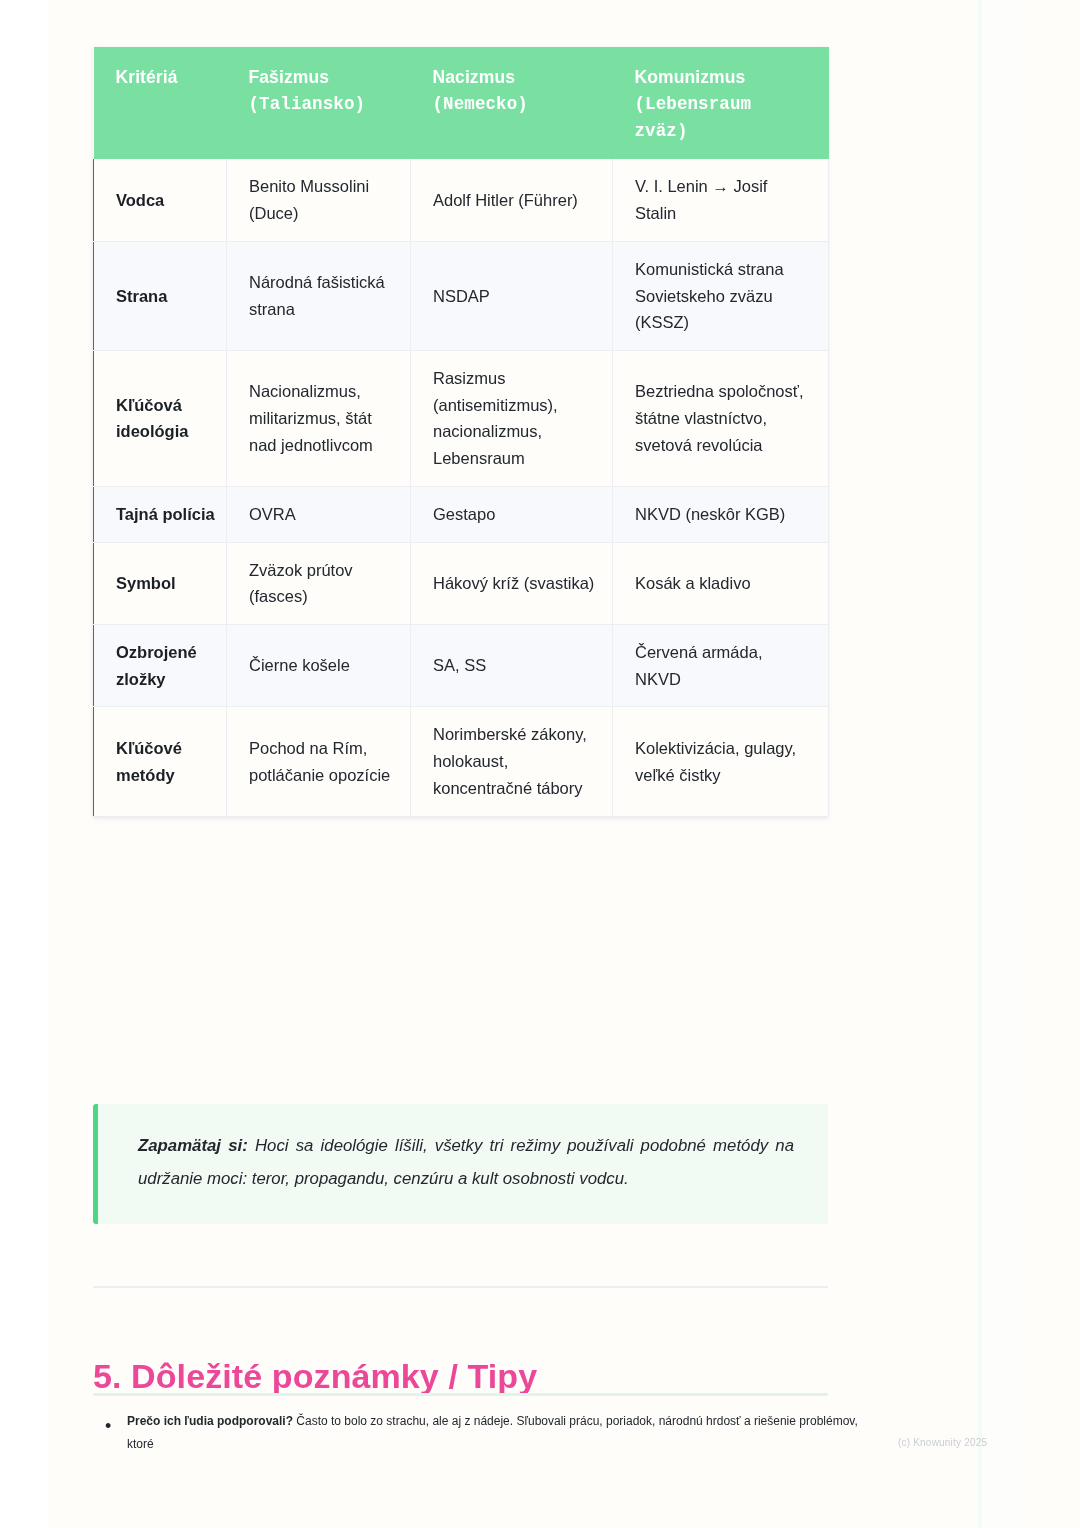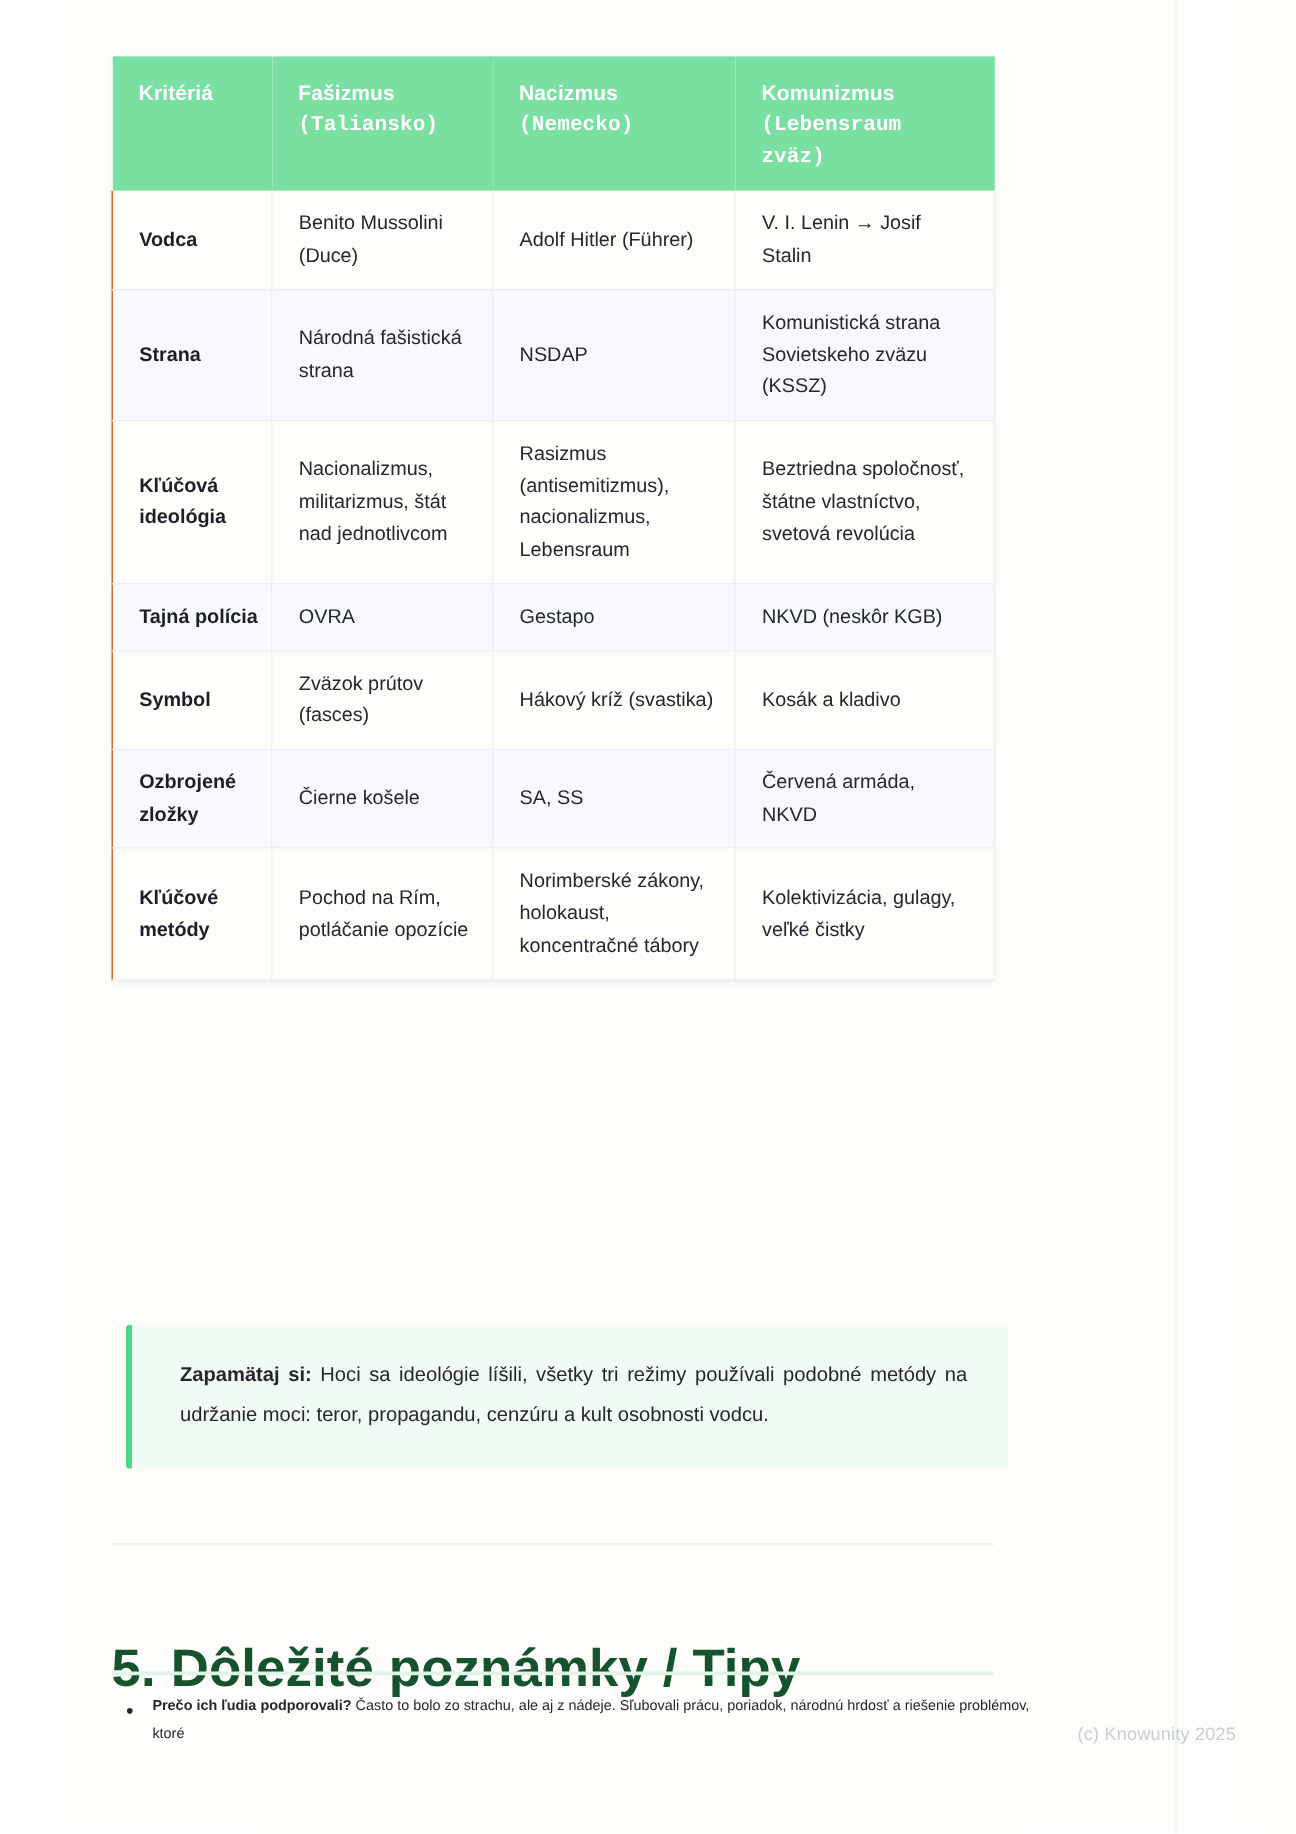--- a/index.html
+++ b/index.html
@@ -96,28 +96,29 @@
     padding-left: 22px;
     padding-right: 10px;
   }
   table.cmp tbody tr.odd td { background: #fefdfa; }
   table.cmp tbody tr.even td { background: #f8f9fc; }
   table.cmp tbody tr:last-child td { border-bottom: 1px solid #eceef2; }
 
   
   .callout {
     position: absolute;
-    left: 105px;
+    left: 93px;
     top: 1104px;
     width: 735px;
     box-sizing: border-box;
     background: #f1fbf4;
     border-left: 5px solid #4cd787;
     border-radius: 3px;
     padding: 26px 34px 28px 40px;
+    font-style: italic;
   }
   .callout p {
     margin: 0;
     font-size: 16.8px;
     line-height: 1.95;
     color: #23272e;
     text-align: justify;
   }
   .callout .lead { font-weight: bold; }
 
@@ -131,23 +132,23 @@
     background: #eceef1;
     border-radius: 2px;
   }
 
   
   .section-heading {
     position: absolute;
     left: 93px;
     top: 1328px;
     width: 735px;
-    font-size: 44px;
+    font-size: 34px;
     font-weight: bold;
-    color: #14532d;
+    color: #ec4899;
     letter-spacing: 0.1px;
     line-height: 1.2;
   }
   .heading-rule {
     position: absolute;
     left: 93px;
     top: 1393px;
     width: 735px;
     height: 3px;
     background: #dff6e7;
@@ -178,21 +179,21 @@
     font-size: 18px;
     color: #23272e;
   }
   ul.tips li .q { font-weight: bold; }
 
   
   .watermark {
     position: absolute;
     left: 898px;
     top: 1437px;
-    font-size: 15px;
+    font-size: 10px;
     color: #c9cdd4;
     white-space: nowrap;
     letter-spacing: 0.2px;
   }
 </style>
 </head>
 <body>
 
 <div id="page">
   <div id="paper"></div>

